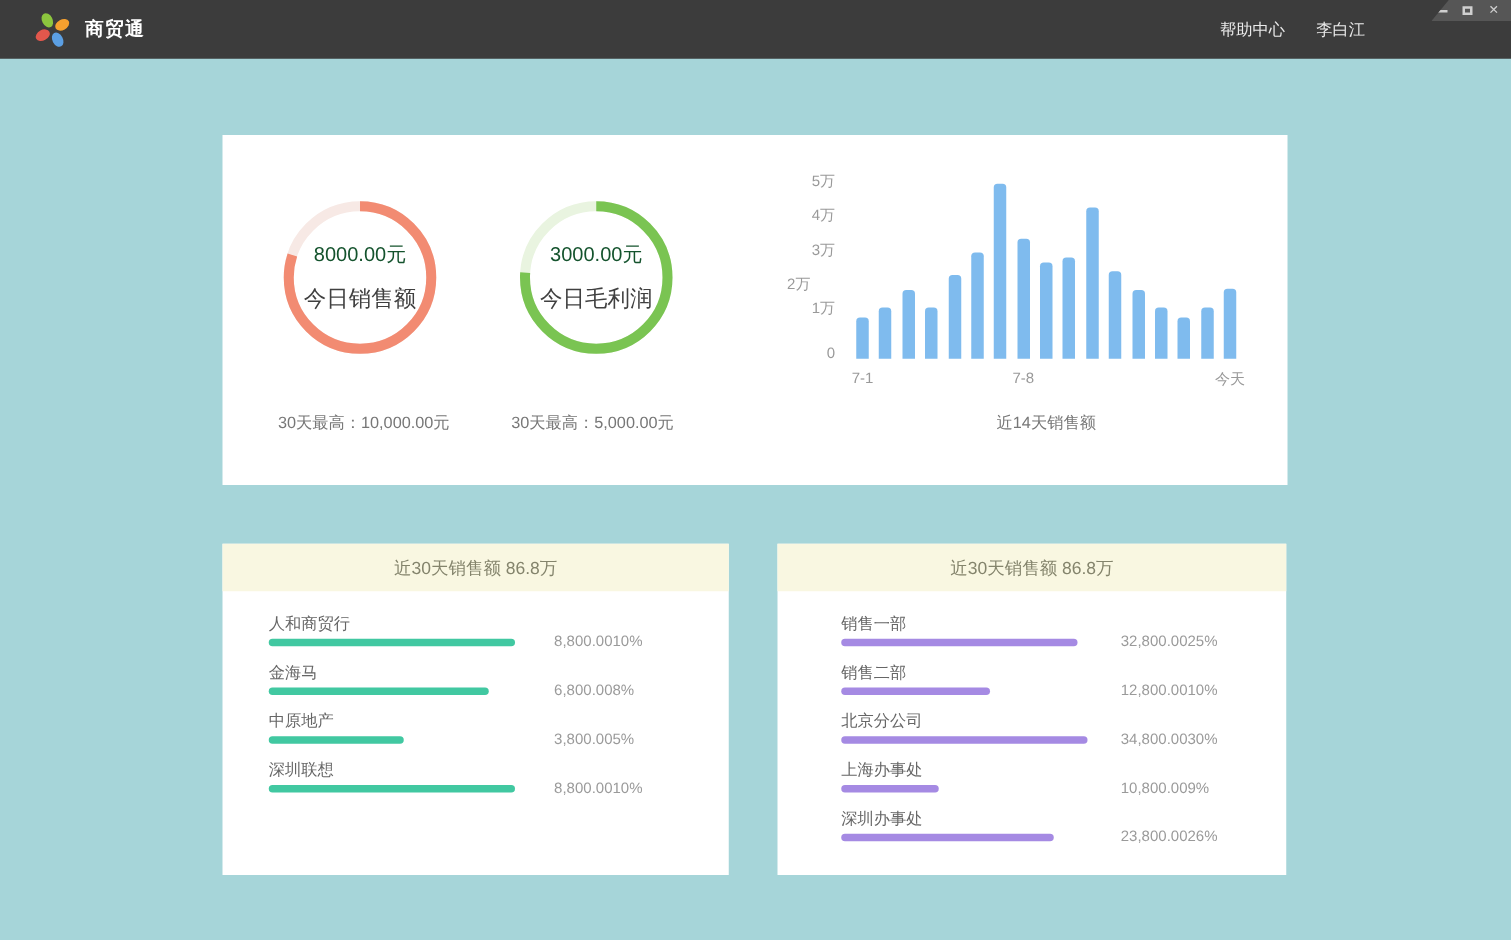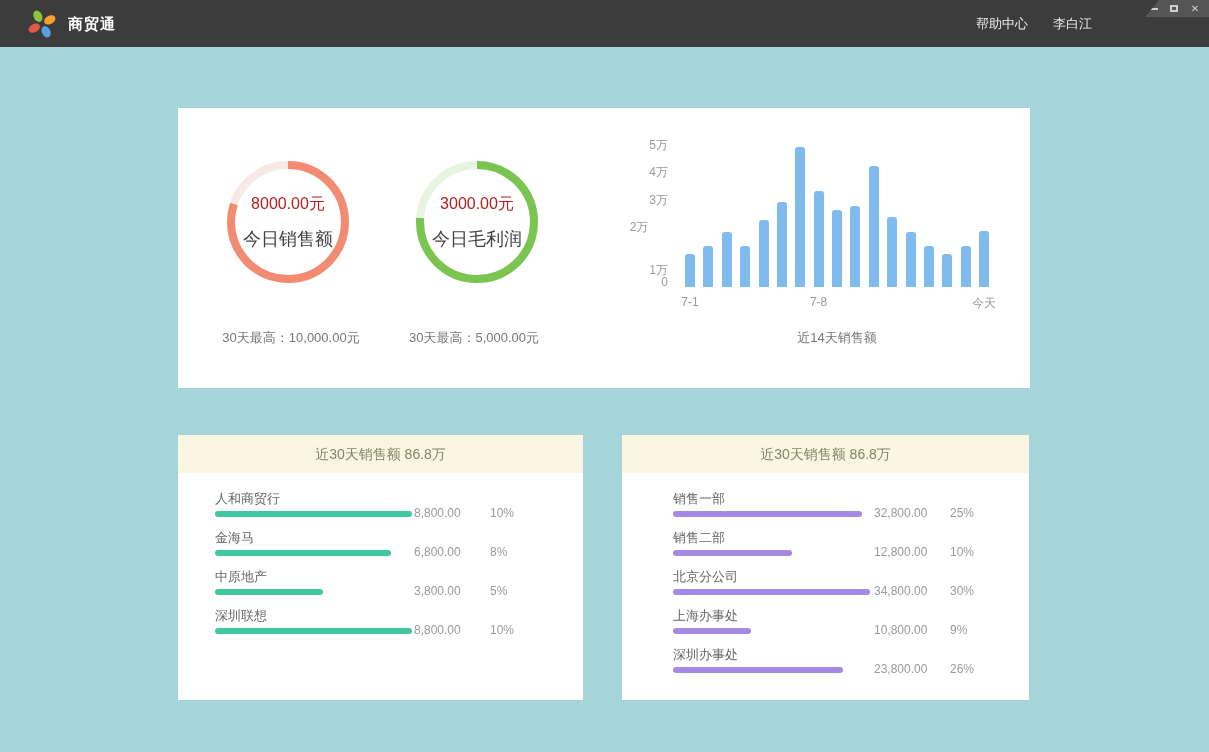--- a/index.html
+++ b/index.html
@@ -29,40 +29,40 @@
   .wc-close{color:#cfcfcf;font-size:10px;line-height:10px;}
   
   .card{position:absolute;background:var(--card);}
   .card-top{left:178px;top:108px;width:852px;height:280px;}
   .card-left{left:178px;top:435px;width:405px;height:265px;}
   .card-right{left:622px;top:435px;width:407px;height:265px;}
   .card-head{height:38px;background:var(--cream);text-align:center;line-height:38px;font-size:14px;color:var(--txt-cream);}
   
   .donut{position:absolute;width:130px;height:130px;}
   .donut-text{position:absolute;width:130px;height:130px;display:flex;flex-direction:column;align-items:center;justify-content:center;gap:12px;}
-  .donut-value{font-size:16px;color:#b91c1c;}
+  .donut-value{font-size:16px;color:#14532d;}
   .donut-label{font-size:18px;color:#404040;}
   .footnote{position:absolute;top:221px;width:200px;text-align:center;font-size:13px;color:#777;}
   
   .ylabels{position:absolute;left:432px;top:0;width:58px;height:190px;}
   .ylabels span{position:absolute;right:0;width:58px;height:16px;line-height:16px;text-align:right;font-size:12px;color:var(--txt-axis);}
   .bars{position:absolute;left:507px;top:38px;width:304px;height:141px;display:flex;justify-content:space-between;align-items:flex-end;}
   .vbar{width:10px;border-radius:3px 3px 0 0;}
   .xlabels{position:absolute;left:507px;top:187px;width:304px;height:16px;}
   .xlabels span{position:absolute;transform:translateX(-50%);font-size:12px;color:var(--txt-axis);white-space:nowrap;}
   .chart-caption{position:absolute;left:507px;top:221px;width:304px;text-align:center;font-size:13px;color:#777;}
   
   .rows{padding:17px 0 0 0;}
   .card-left .rows{margin:0 53px 0 37px;}
   .card-right .rows{margin:0 39px 0 51px;}
   .brow{position:relative;height:39px;}
   .brow .blabel{position:absolute;left:0;top:0;font-size:13px;color:var(--txt-label);}
   .brow .bbar{position:absolute;left:0;top:21px;height:6px;border-radius:3px;}
   .brow .bvals{position:absolute;right:0;top:16px;display:flex;font-size:12px;color:var(--txt-val);}
-  .brow .bamount{min-width:76px;}
+  .brow .bamount{min-width:76px;text-align:right;}
   .brow .bpct{min-width:40px;}
 </style>
 </head>
 <body>
 
 <div class="app-header">
   <svg class="logo" viewBox="0 0 32 32">
     <g id="petals">
       <ellipse cx="16" cy="7.2" rx="4.2" ry="6" transform="rotate(-28 16 16)" fill="#8cc63e"></ellipse>
       <ellipse cx="16" cy="7.2" rx="4.2" ry="6" transform="rotate(62 16 16)" fill="#f5a02f"></ellipse>
@@ -101,21 +101,21 @@
     <circle class="arc" cx="65" cy="65" r="57" fill="none" stroke-width="8" transform="rotate(-90 65 65)" stroke="#7ac452" stroke-dasharray="272.2 358.1"></circle>
   </svg>
   <div class="donut-text" style="left:234px;top:49px;">
     <div class="donut-value">3000.00元</div>
     <div class="donut-label">今日毛利润</div>
   </div>
   <div class="footnote" style="left:196px;">30天最高：5,000.00元</div>
 
   <div class="ylabels">
       <span style="top: 166px;">0</span>
-      <span style="top: 154px;">1万</span>
+      <span style="top: 130px;">1万</span>
       <span style="top: 111.2px; text-align: center;">2万</span>
       <span style="top: 83.8px;">3万</span>
       <span style="top: 56.4px;">4万</span>
       <span style="top: 29px;">5万</span>
     </div>
   <div class="bars">
       <div class="vbar" style="height: 33px; background: rgb(127, 187, 238);"></div>
       <div class="vbar" style="height: 41px; background: rgb(127, 187, 238);"></div>
       <div class="vbar" style="height: 55px; background: rgb(127, 187, 238);"></div>
       <div class="vbar" style="height: 41px; background: rgb(127, 187, 238);"></div>

